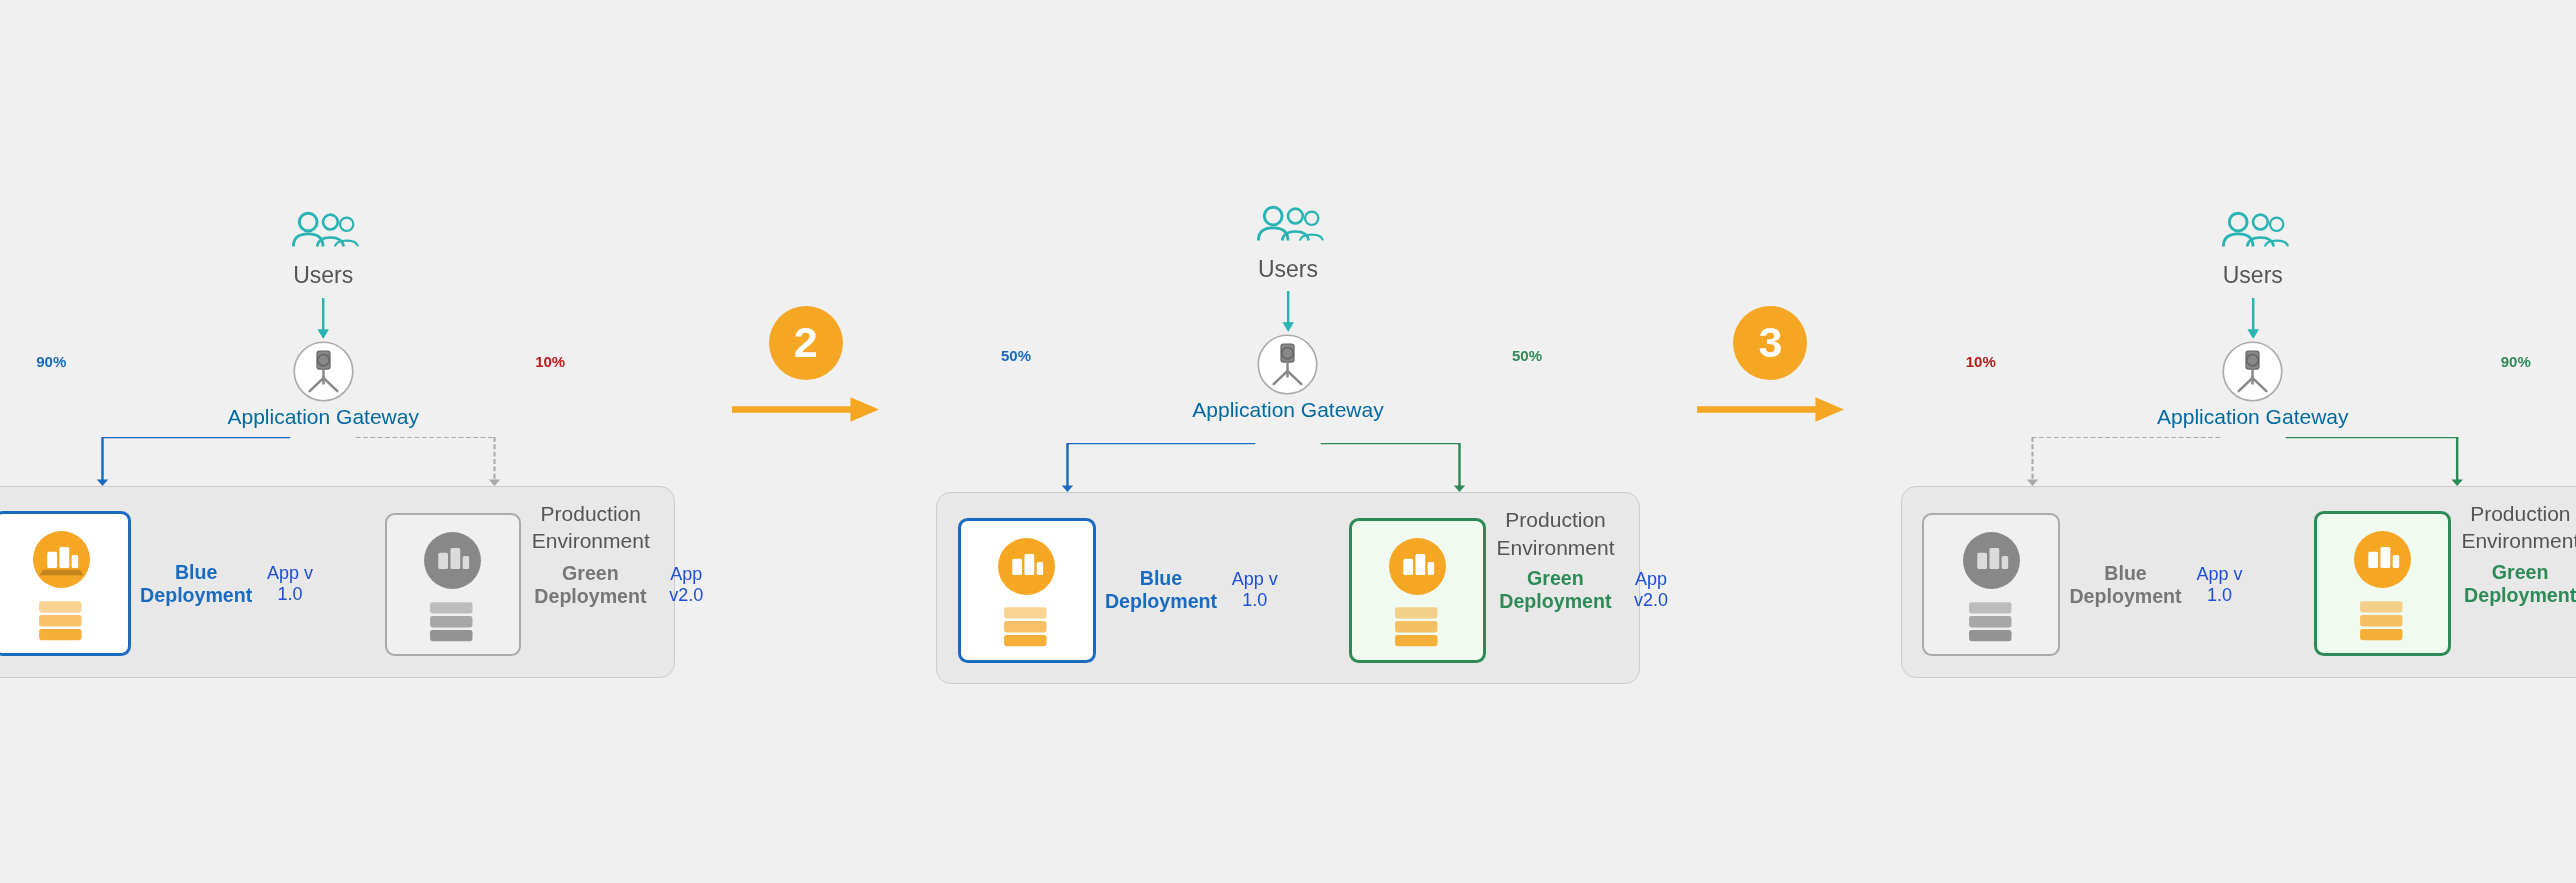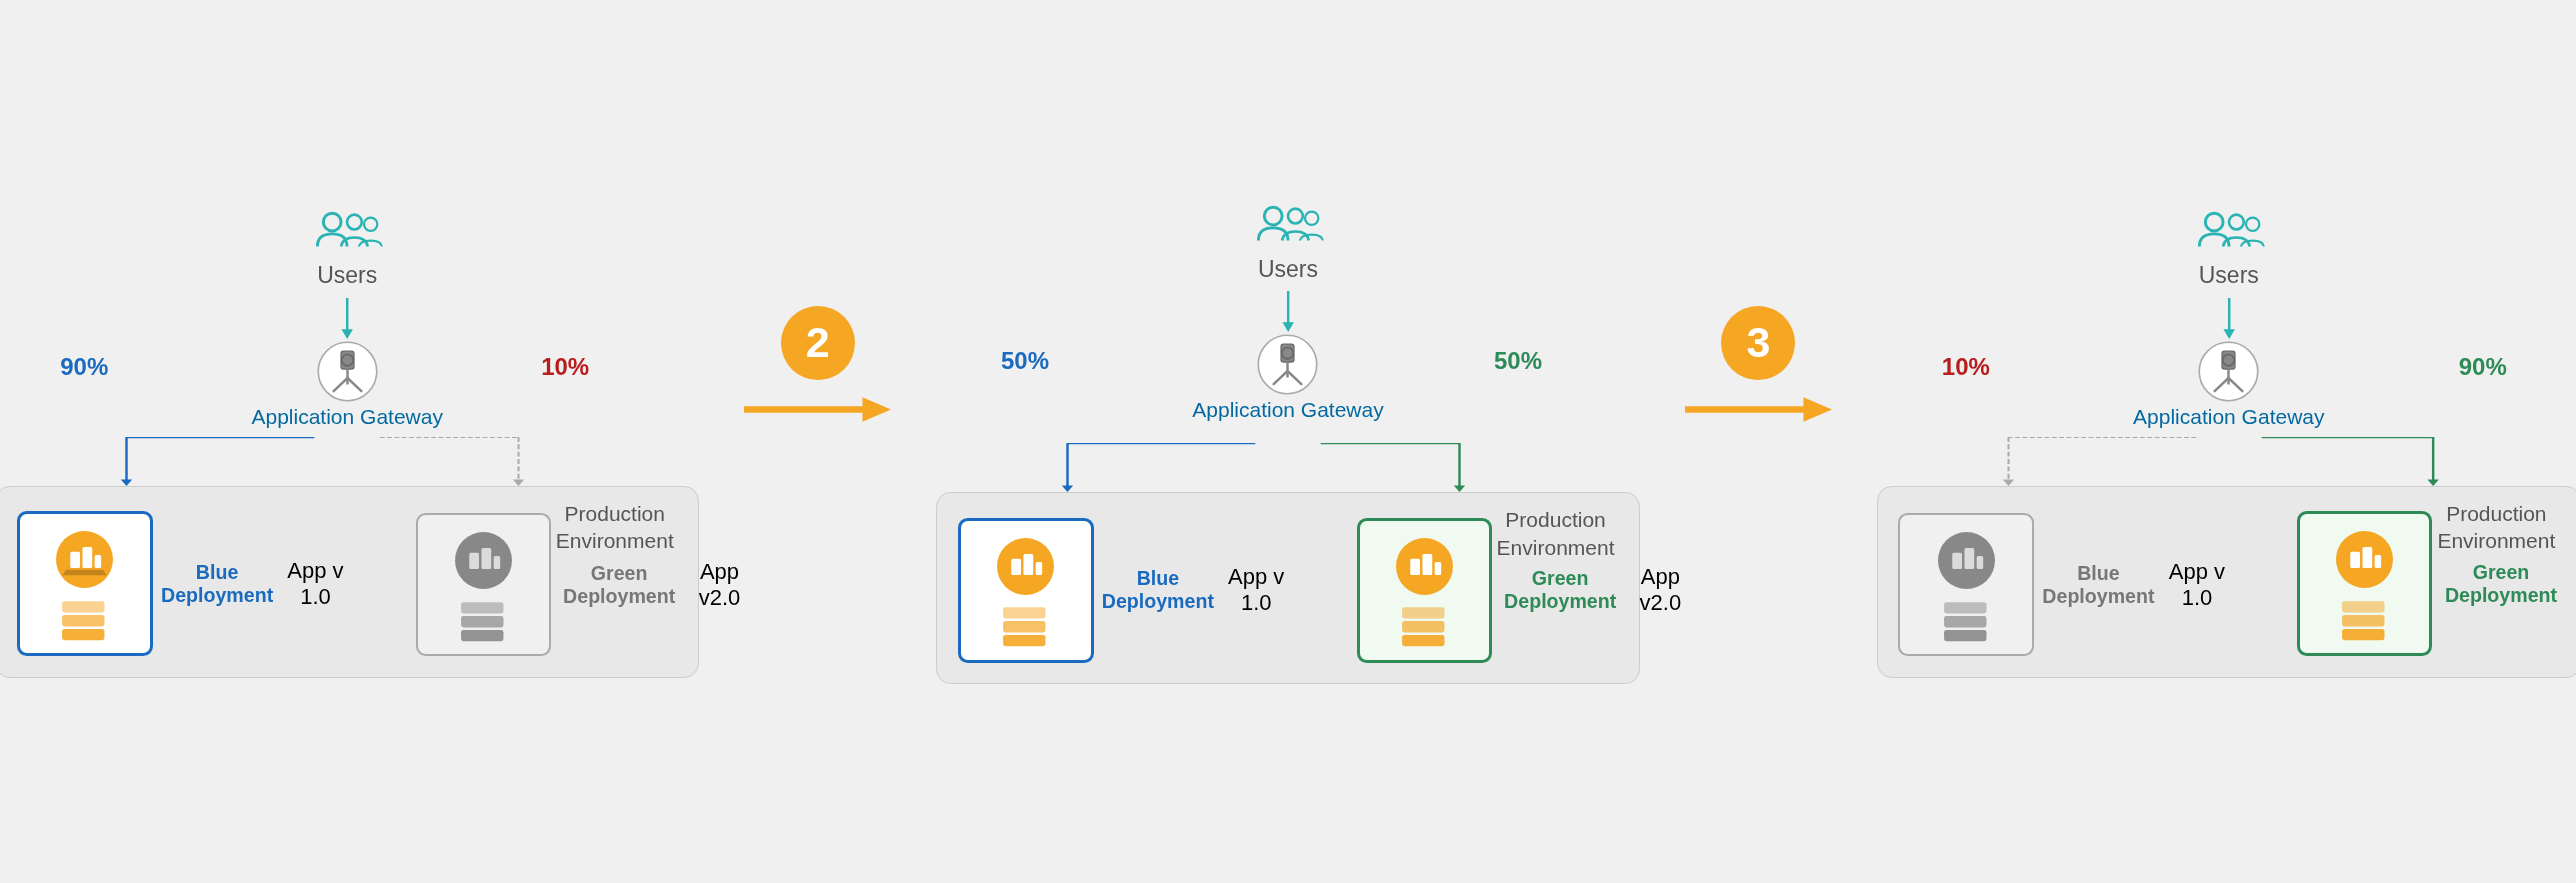--- a/index.html
+++ b/index.html
@@ -10,21 +10,21 @@
       height: 883px;
       display: flex;
       align-items: center;
       justify-content: center;
       overflow: hidden;
     }
     .main-container {
       display: flex;
       align-items: center;
       justify-content: center;
-      gap: 4px;
+      gap: 16px;
       width: 100%;
       padding: 33px;
     }
     .scenario {
       display: flex;
       flex-direction: column;
       align-items: center;
       position: relative;
       width: 753px;
     }
@@ -54,21 +54,21 @@
       height: 65px;
     }
     .gateway-label {
       font-size: 21px;
       color: #0369a1;
       text-align: center;
       font-weight: 500;
       line-height: 1.2;
     }
     .percent-label {
-      font-size: 24px;
+      font-size: 15px;
       font-weight: 700;
       position: absolute;
     }
     .percent-blue {
       color: #1a6bbf;
     }
     .percent-green {
       color: #2e8b57;
     }
     .percent-gray {
@@ -142,22 +142,22 @@
     .deploy-name.blue {
       color: #1a6bbf;
     }
     .deploy-name.green {
       color: #2e8b57;
     }
     .deploy-name.gray {
       color: #777;
     }
     .deploy-version {
-      font-size: 22px;
-      color: #000000;
+      font-size: 18px;
+      color: #1d4ed8;
       text-align: center;
     }
     
     .arrow-section {
       display: flex;
       flex-direction: column;
       align-items: center;
       justify-content: center;
       margin: 0 16.4px;
       margin-top: -147px;

